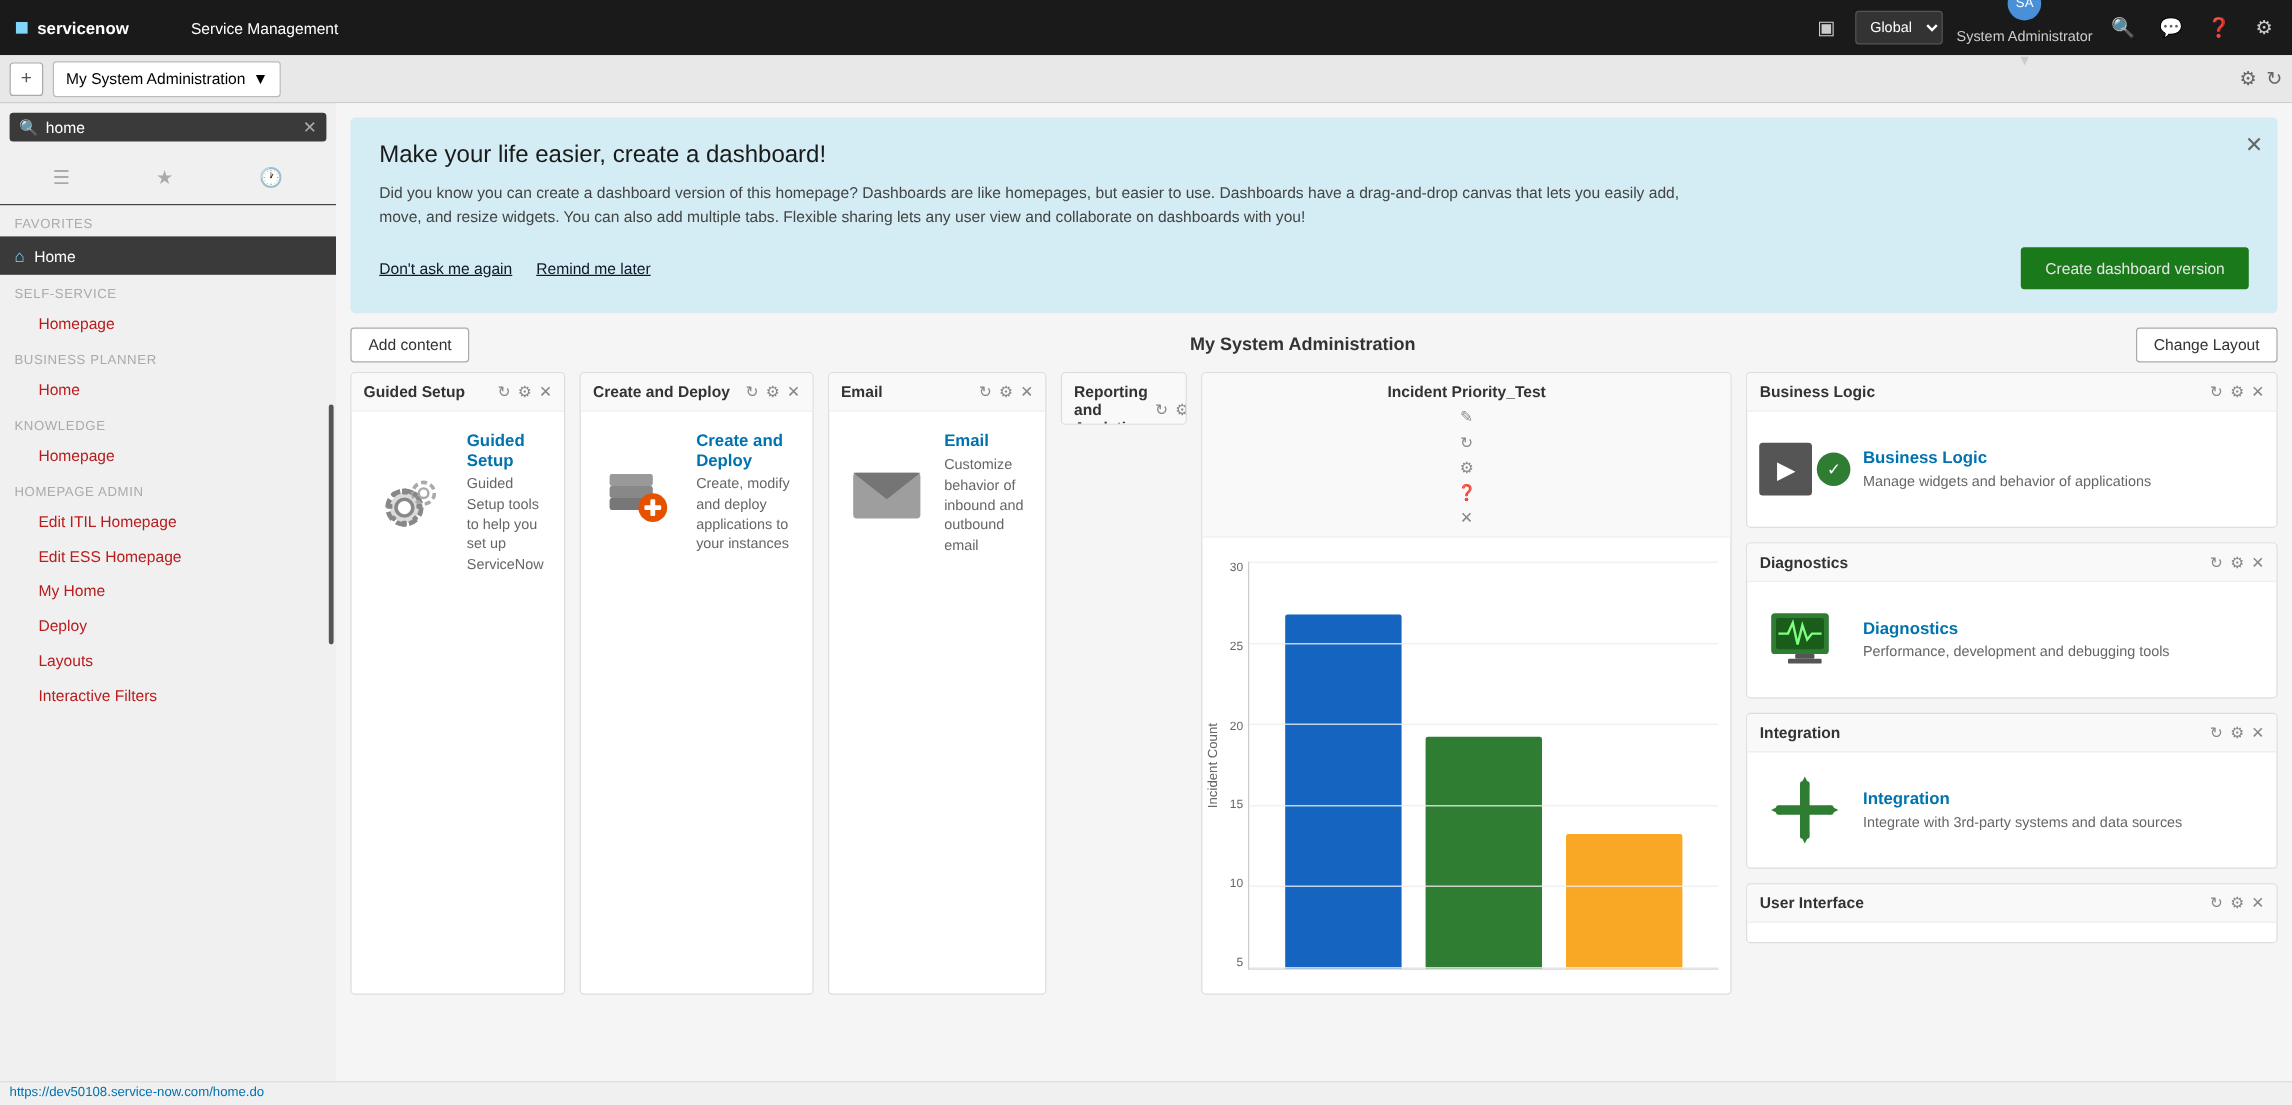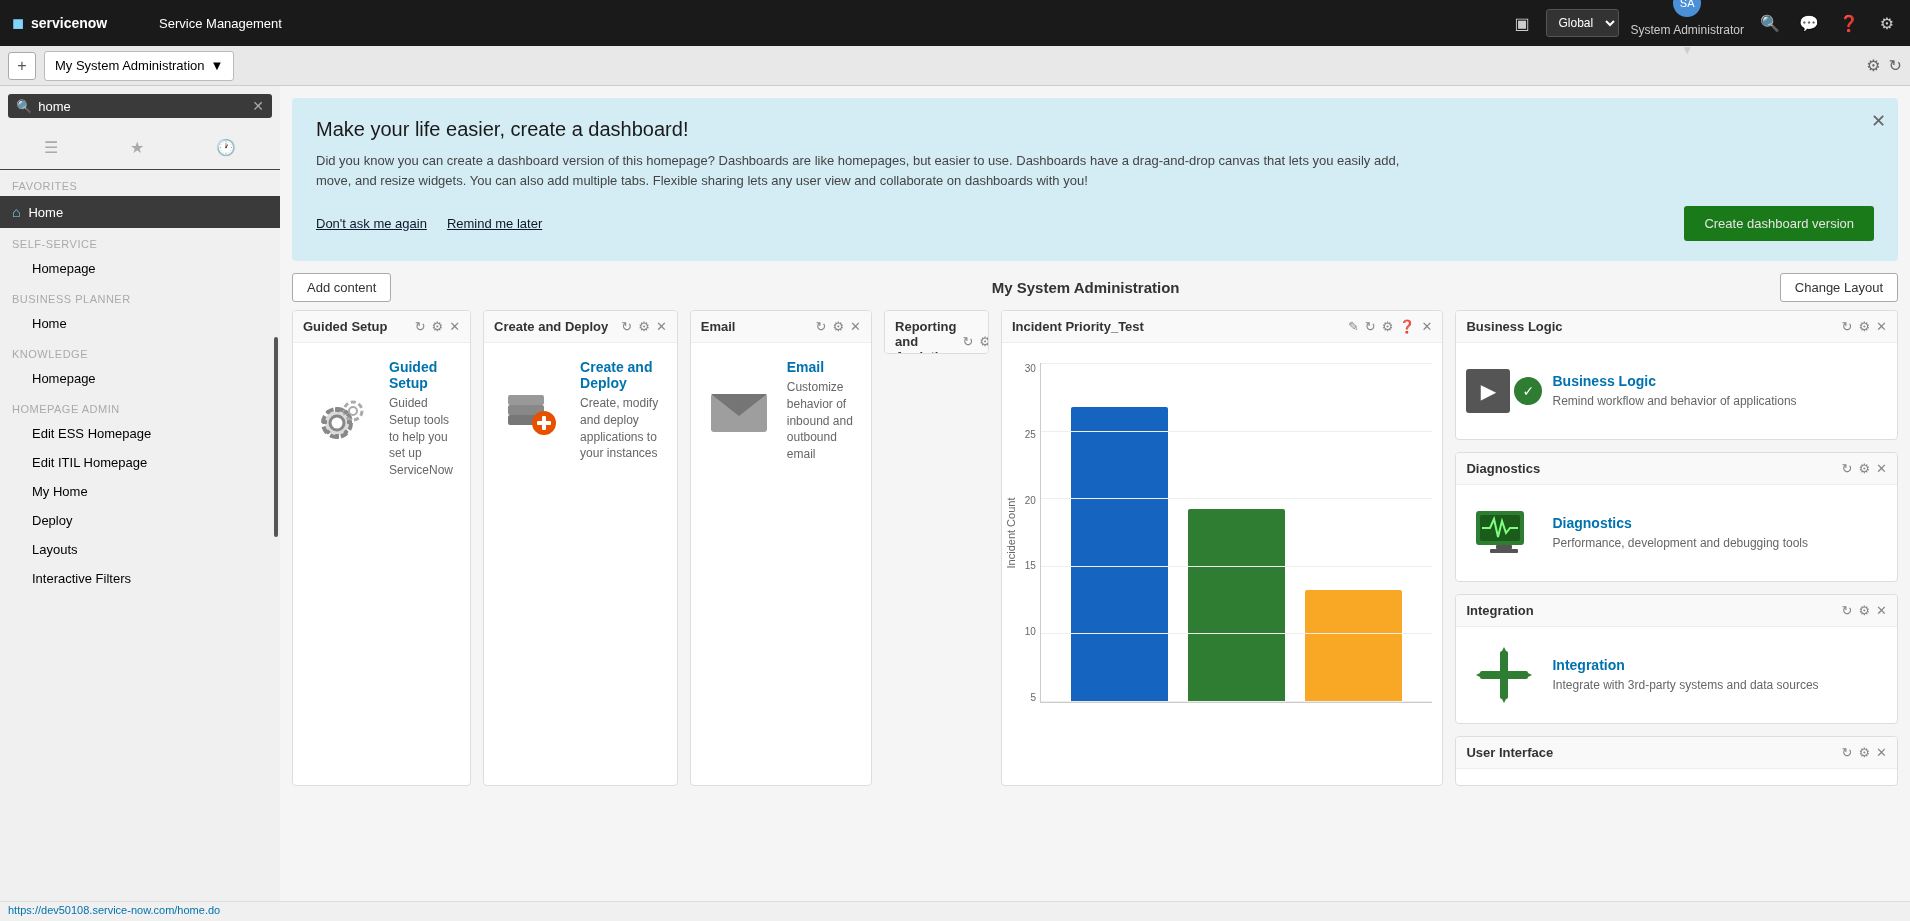--- a/index.html
+++ b/index.html
@@ -61,21 +61,21 @@
       padding: 10px 12px 4px; letter-spacing: 0.5px;
     }
     .sidebar-item {
       display: flex; align-items: center; padding: 8px 12px; cursor: pointer;
       color: #ccc; font-size: 13px; gap: 8px;
     }
     .sidebar-item.active { background: #3a3a3a; color: #fff; }
     .sidebar-item-icon { font-size: 14px; color: #aaa; }
     .sidebar-item-home-icon { color: #81d4fa; }
     .sidebar-subitem {
-      padding: 7px 12px 7px 32px; cursor: pointer; color: #000000; font-size: 13px;
+      padding: 7px 12px 7px 32px; cursor: pointer; color: #b91c1c; font-size: 13px;
     }
 
     
     .content { flex: 1; overflow-y: auto; background: #f5f5f5; }
 
     
     .dashboard-banner {
       background: #d4edf4; margin: 12px; border-radius: 4px;
       padding: 20px 24px; position: relative;
     }
@@ -121,21 +121,21 @@
     .widget-body { padding: 16px; display: flex; align-items: center; gap: 16px; }
     .widget-icon-large {
       width: 64px; height: 64px; flex-shrink: 0;
       display: flex; align-items: center; justify-content: center;
     }
     .widget-text-area {}
     .widget-item-title { font-size: 14px; font-weight: bold; color: #0073ae; margin-bottom: 4px; }
     .widget-item-desc { font-size: 12px; color: #666; line-height: 1.4; }
     .chart-header {
       display: flex; align-items: center; padding: 8px 10px; border-bottom: 1px solid #eee;
-      background: #f9f9f9; gap: 6px;
+      background: #f9f9f9; gap: 6px; flex-direction: column;
     }
     .chart-title { flex: 1; font-size: 13px; font-weight: bold; color: #333; }
     .chart-body { padding: 10px; position: relative; }
 
     
     .status-bar {
       background: #f0f0f0; border-top: 1px solid #ddd; padding: 2px 8px;
       font-size: 11px; color: #0073ae; position: fixed; bottom: 0; left: 0; right: 0; height: 20px;
     }
     .sidebar-scroll { height: 100%; overflow-y: auto; }
@@ -232,22 +232,22 @@
         <div class="sidebar-subitem">Home</div>
       </div>
 
       <div>
         <div class="sidebar-section-label">Knowledge</div>
         <div class="sidebar-subitem">Homepage</div>
       </div>
 
       <div>
         <div class="sidebar-section-label">Homepage Admin</div>
+        <div class="sidebar-subitem">Edit ITIL Homepage</div>
         <div class="sidebar-subitem">Edit ESS Homepage</div>
-        <div class="sidebar-subitem">Edit ITIL Homepage</div>
         <div class="sidebar-subitem">My Home</div>
         <div class="sidebar-subitem">Deploy</div>
         <div class="sidebar-subitem">Layouts</div>
         <div class="sidebar-subitem">Interactive Filters</div>
       </div>
 
     </div>
     <div class="sidebar-scroll-indicator"></div>
   </div>
 
@@ -434,21 +434,21 @@
                 <div style="width: 44px; height: 44px; background: #555; border-radius: 3px; display: flex; align-items: center; justify-content: center;">
                   <span style="color: #fff; font-size: 20px;">▶</span>
                 </div>
                 <div style="width: 28px; height: 28px; background: #2e7d32; border-radius: 50%; display: flex; align-items: center; justify-content: center;">
                   <span style="color: #fff; font-size: 14px;">✓</span>
                 </div>
               </div>
             </div>
             <div class="widget-text-area">
               <div class="widget-item-title">Business Logic</div>
-              <div class="widget-item-desc">Remind workflow and behavior of applications</div>
+              <div class="widget-item-desc">Manage widgets and behavior of applications</div>
             </div>
           </div>
         </div>
 
         <div class="widget-card">
           <div class="widget-header">
             <span class="widget-title">Diagnostics</span>
             <span class="widget-icon-btn">↻</span>
             <span class="widget-icon-btn">⚙</span>
             <span class="widget-icon-btn">✕</span>

